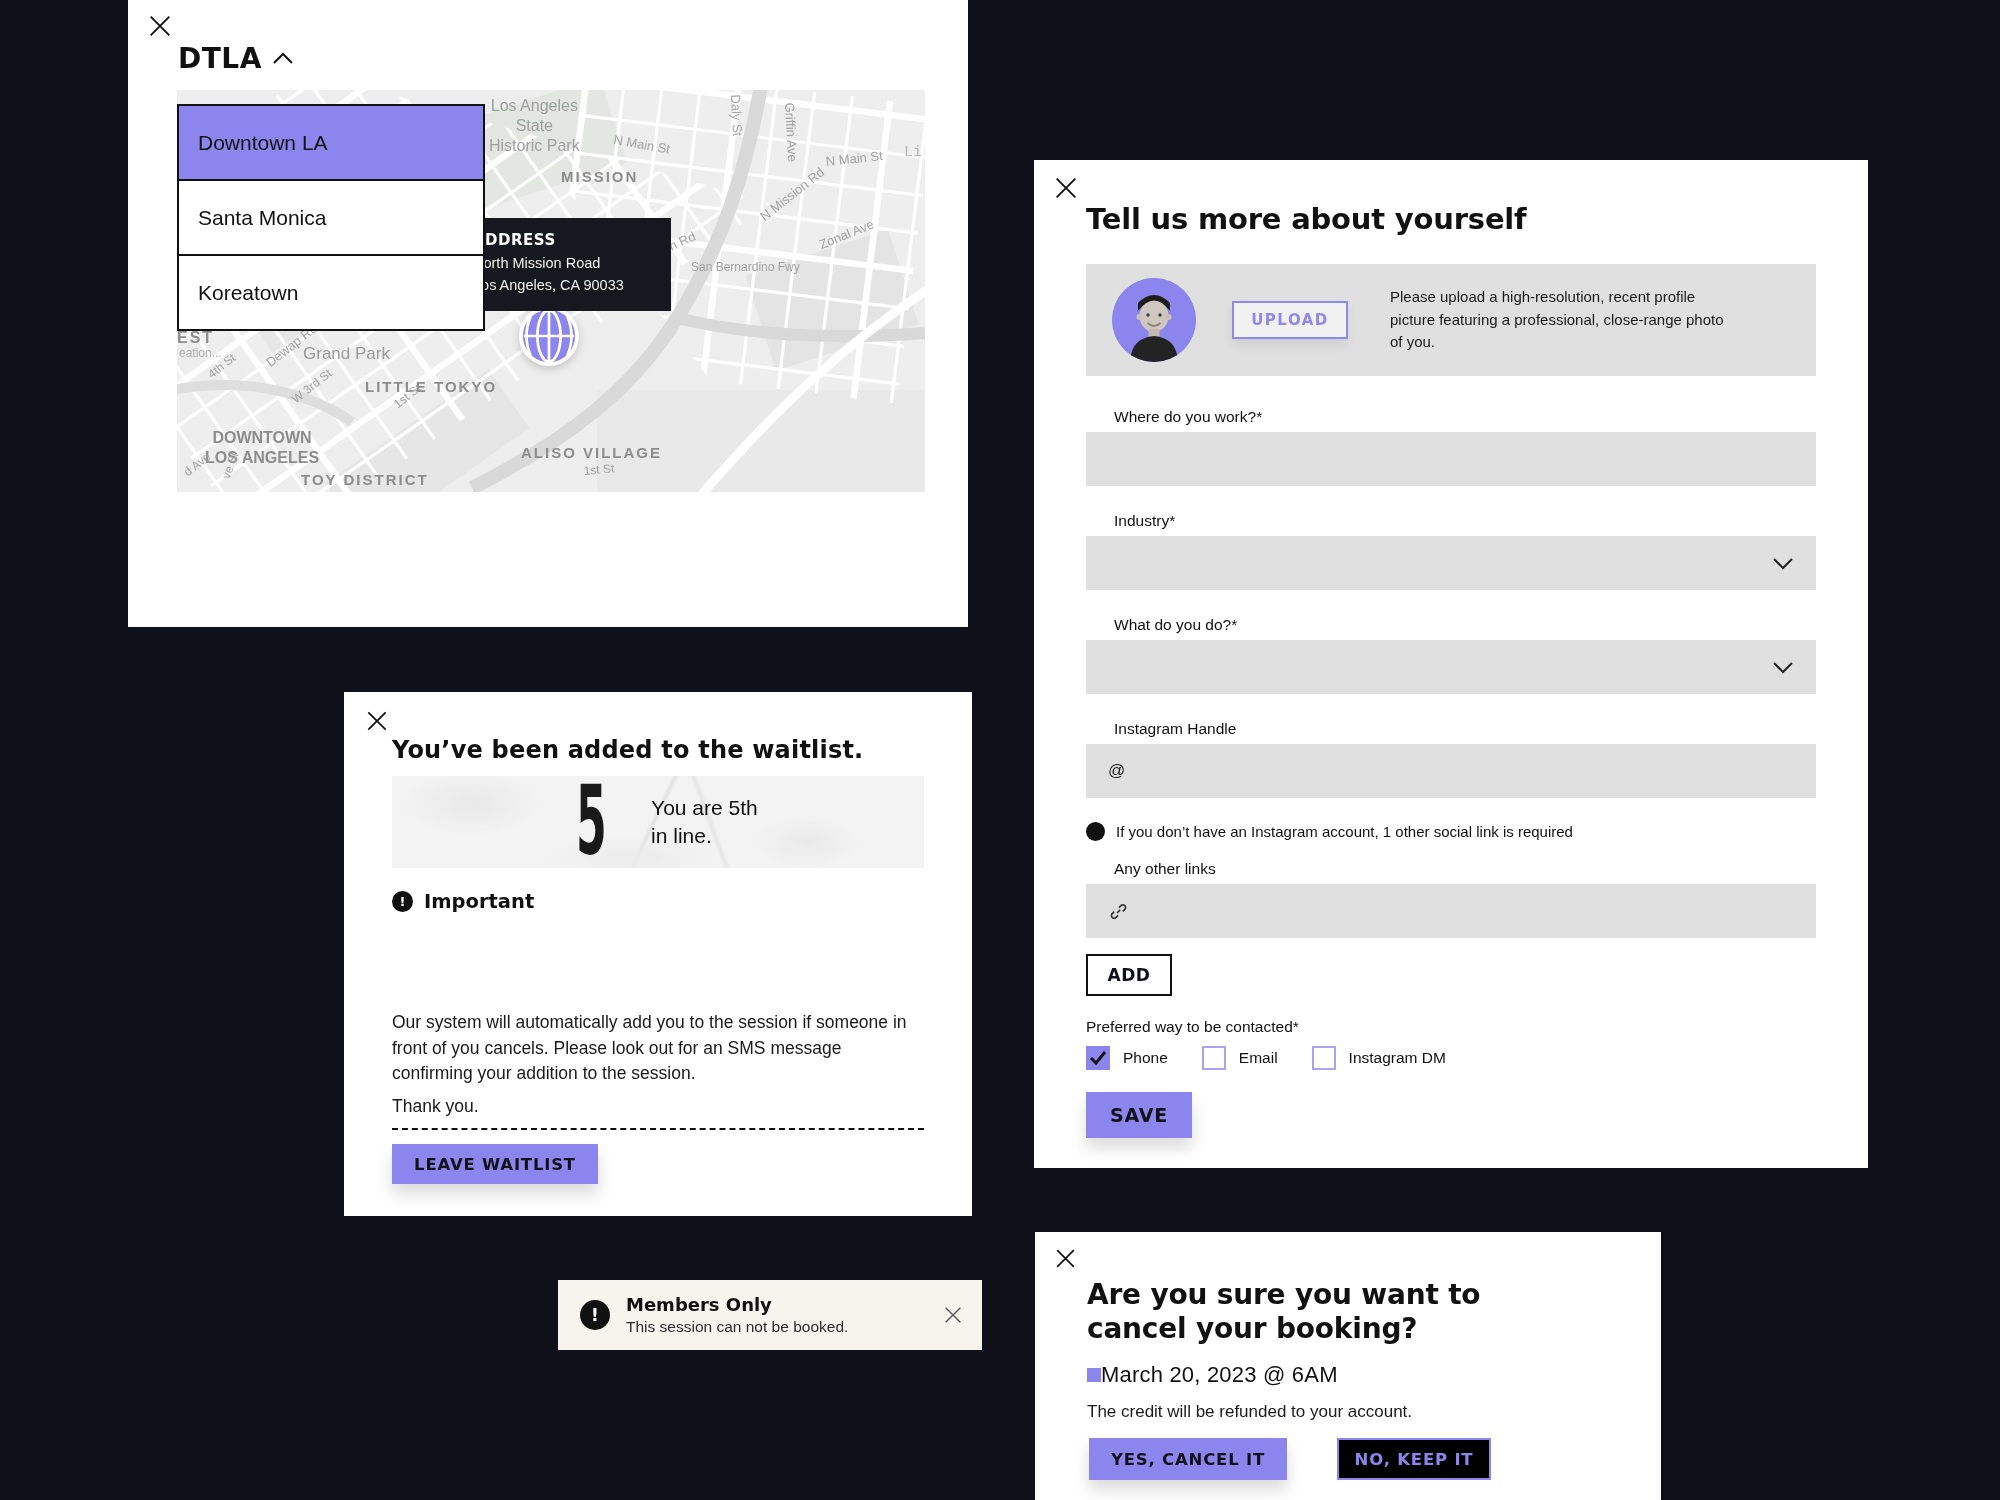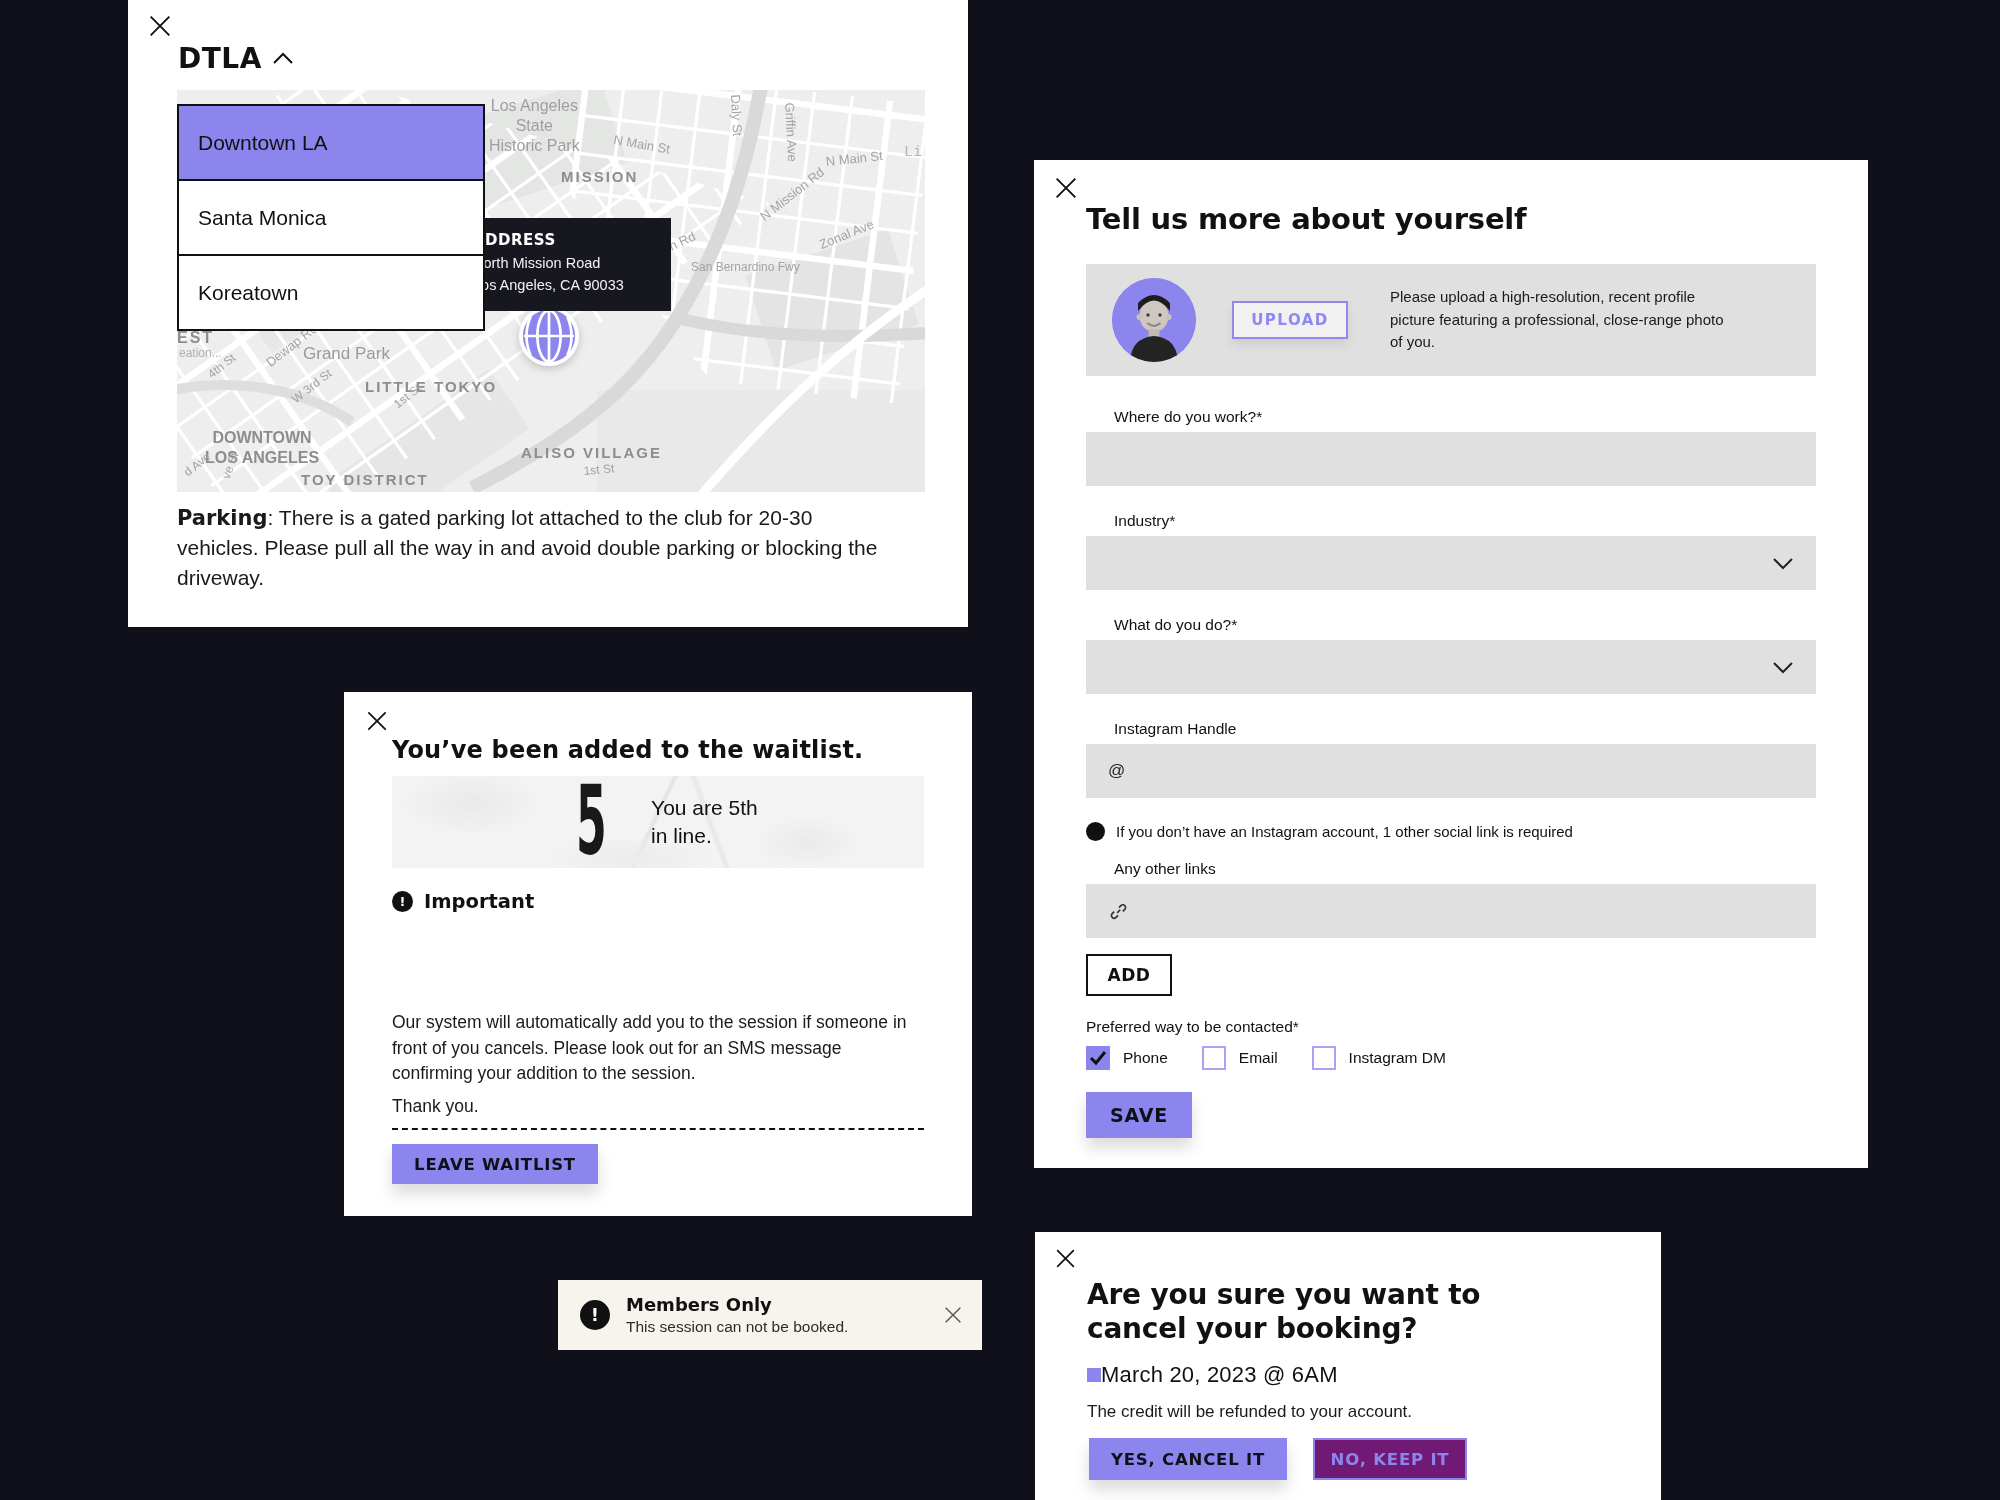--- a/index.html
+++ b/index.html
@@ -91,22 +91,22 @@
 
   
   #cancel-card{left:1035px;top:1232px;width:626px;height:268px;}
   #cancel-title{position:absolute;left:52px;top:46px;width:500px;font-size:28px;line-height:1.22;letter-spacing:-.2px;}
   #cancel-date-row{position:absolute;left:52px;top:130px;display:flex;align-items:center;}
   #cancel-date-row .sq{width:14px;height:14px;background:#8c85ee;flex:0 0 auto;}
   #cancel-date{font-size:22px;color:#111;letter-spacing:.2px;}
   #cancel-refund{position:absolute;left:52px;top:170px;font-size:17px;color:#1a1a1a;}
   #cancel-btns{position:absolute;left:54px;top:206px;display:flex;gap:26px;}
   #btn-yes{width:198px;height:42px;font-size:16.5px;}
-  #btn-no{width:154px;height:42px;background:#701a75;border:2px solid #8c85ee;color:#8c85ee;font-size:16.5px;
-          font-family:"DejaVu Sans",sans-serif;font-weight:800;letter-spacing:.8px;display:flex;align-items:center;justify-content:center;box-sizing:border-box;}
+  #btn-no{width:154px;height:42px;background:#000000;border:2px solid #8c85ee;color:#8c85ee;font-size:16.5px;
+          font-family:"DejaVu Sans",sans-serif;font-weight:800;letter-spacing:.8px;display:flex;align-items:center;justify-content:center;box-sizing:border-box;margin-left:24px;}
 </style>
 </head>
 <body>
 
 <div id="screen">
 
   <div class="card" id="loc-card">
     <div class="xicon" style="left:18px;top:12px;">
       <svg width="28" height="28" viewBox="0 0 24 24">
           <path d="M4 4 L20 20 M20 4 L4 20" stroke="#111" stroke-width="1.6" fill="none"></path>
@@ -284,21 +284,20 @@
         </svg>
       </div>
     </div>
 
     <div class="dd-panel">
         <div class="dd-item selected">Downtown LA</div>
         <div class="dd-item">Santa Monica</div>
         <div class="dd-item">Koreatown</div>
       </div>
 
-    <div id="parking"><b>Parking</b><span>: There is a gated parking lot attached to the club for 20-30 vehicles. Please pull all the way in and avoid double parking or blocking the driveway.</span></div>
   </div>
 
   <div class="card" id="wait-card">
     <div class="xicon" style="left:20px;top:16px;">
       <svg width="26" height="26" viewBox="0 0 24 24">
           <path d="M4 4 L20 20 M20 4 L4 20" stroke="#111" stroke-width="1.6" fill="none"></path>
         </svg>
     </div>
     <div class="heavy" id="wait-title">You’ve been added to the waitlist.</div>
     <div id="wait-banner">

